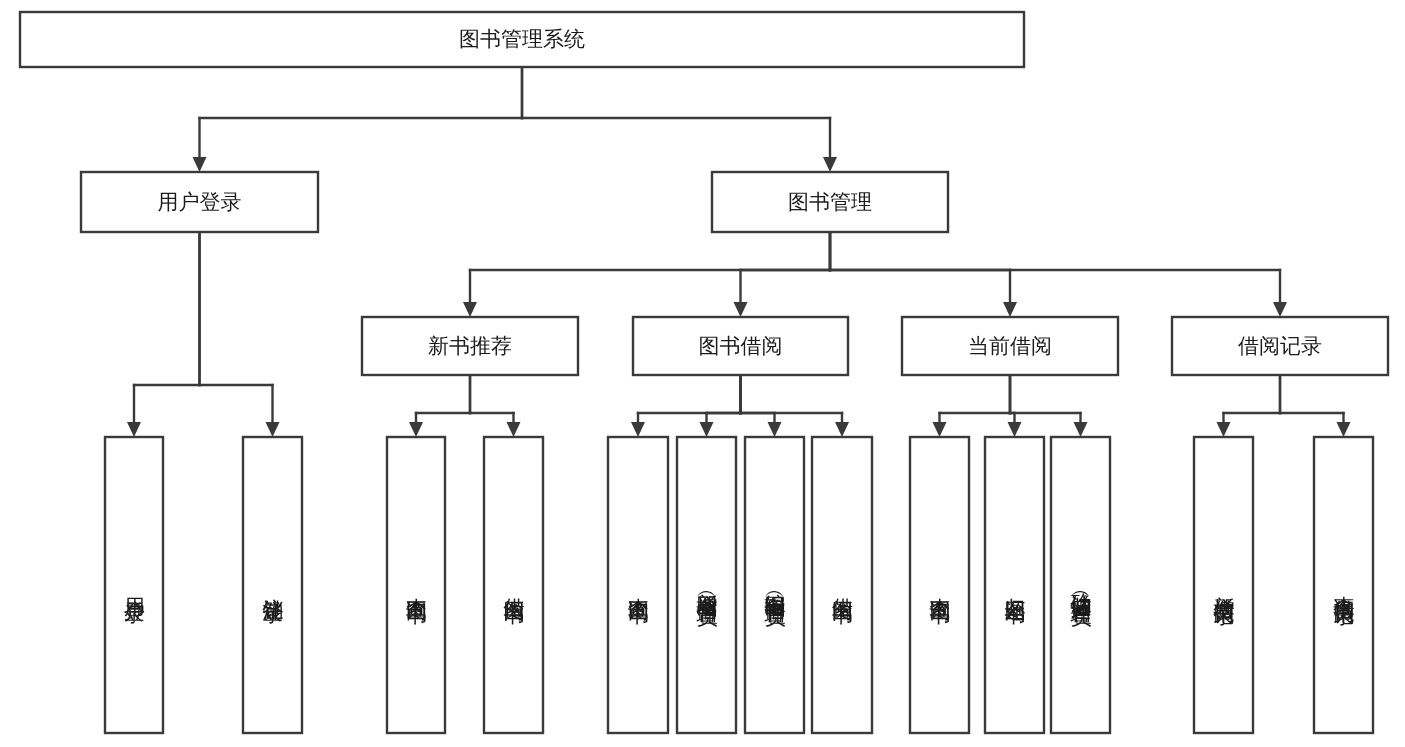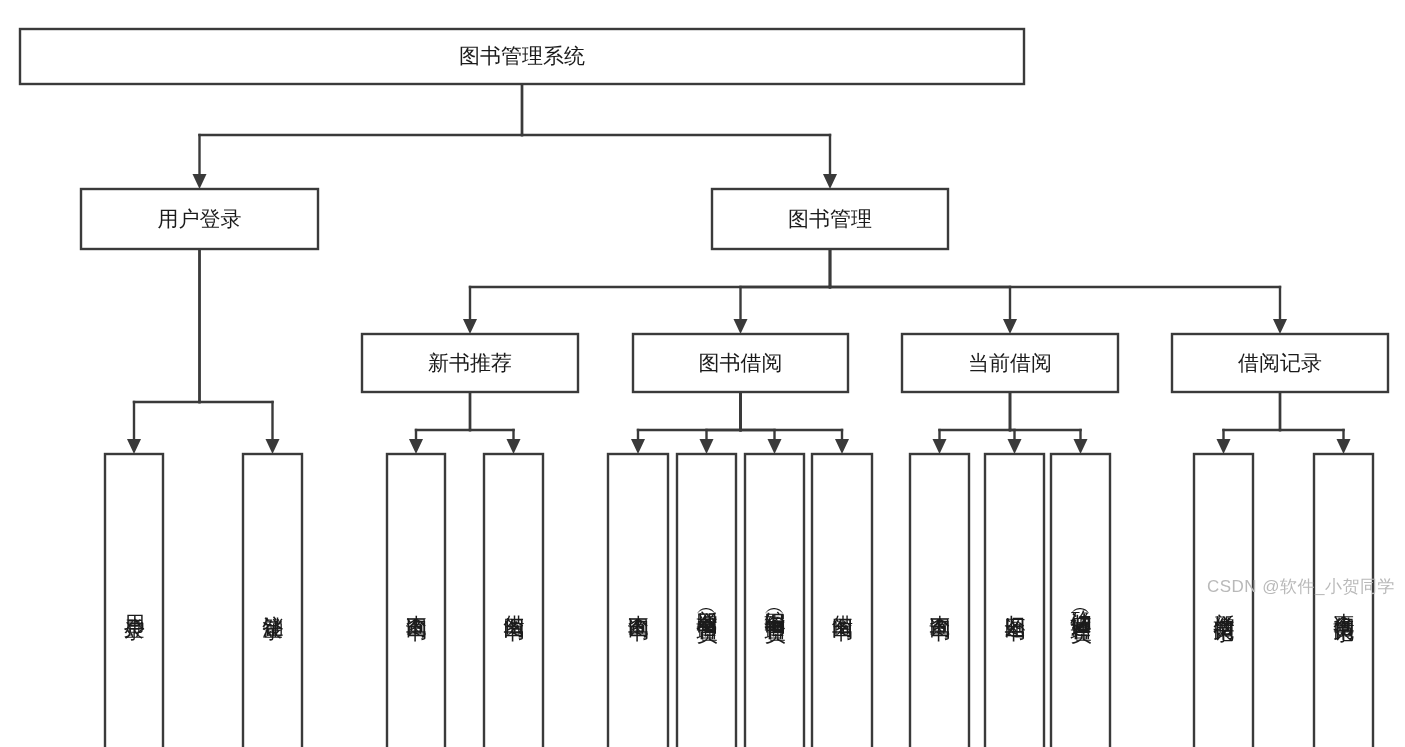--- a/index.html
+++ b/index.html
@@ -9,21 +9,21 @@
   }
   body {
     width: 1405px;
     height: 747px;
     font-family: "Liberation Sans", "DejaVu Sans", sans-serif;
     overflow: hidden;
     position: relative;
   }
   #diagram-root {
     position: absolute;
-    top: 17px; left: 0;
+    top: 0; left: 0;
     width: 1405px;
     height: 589px;
   }
   svg { display: block; }
   .node-rect {
     fill: #ffffff;
     stroke: #3a3a3a;
     stroke-width: 2.4;
   }
   .link-line {
@@ -221,14 +221,13 @@
         <span class="leaf-label">确认归还（管理员）</span>
       </div>
       <div class="leaf-label-wrap" style="left: 1194px; top: 437px; width: 59px; height: 296px;">
         <span class="leaf-label">新增借阅记录</span>
       </div>
       <div class="leaf-label-wrap" style="left: 1314px; top: 437px; width: 59px; height: 296px;">
         <span class="leaf-label">查询借阅记录</span>
       </div>
     </div>
 
-  <div class="watermark">CSDN @软件_小贺同学</div>
 </div>
 
 </body></html>

